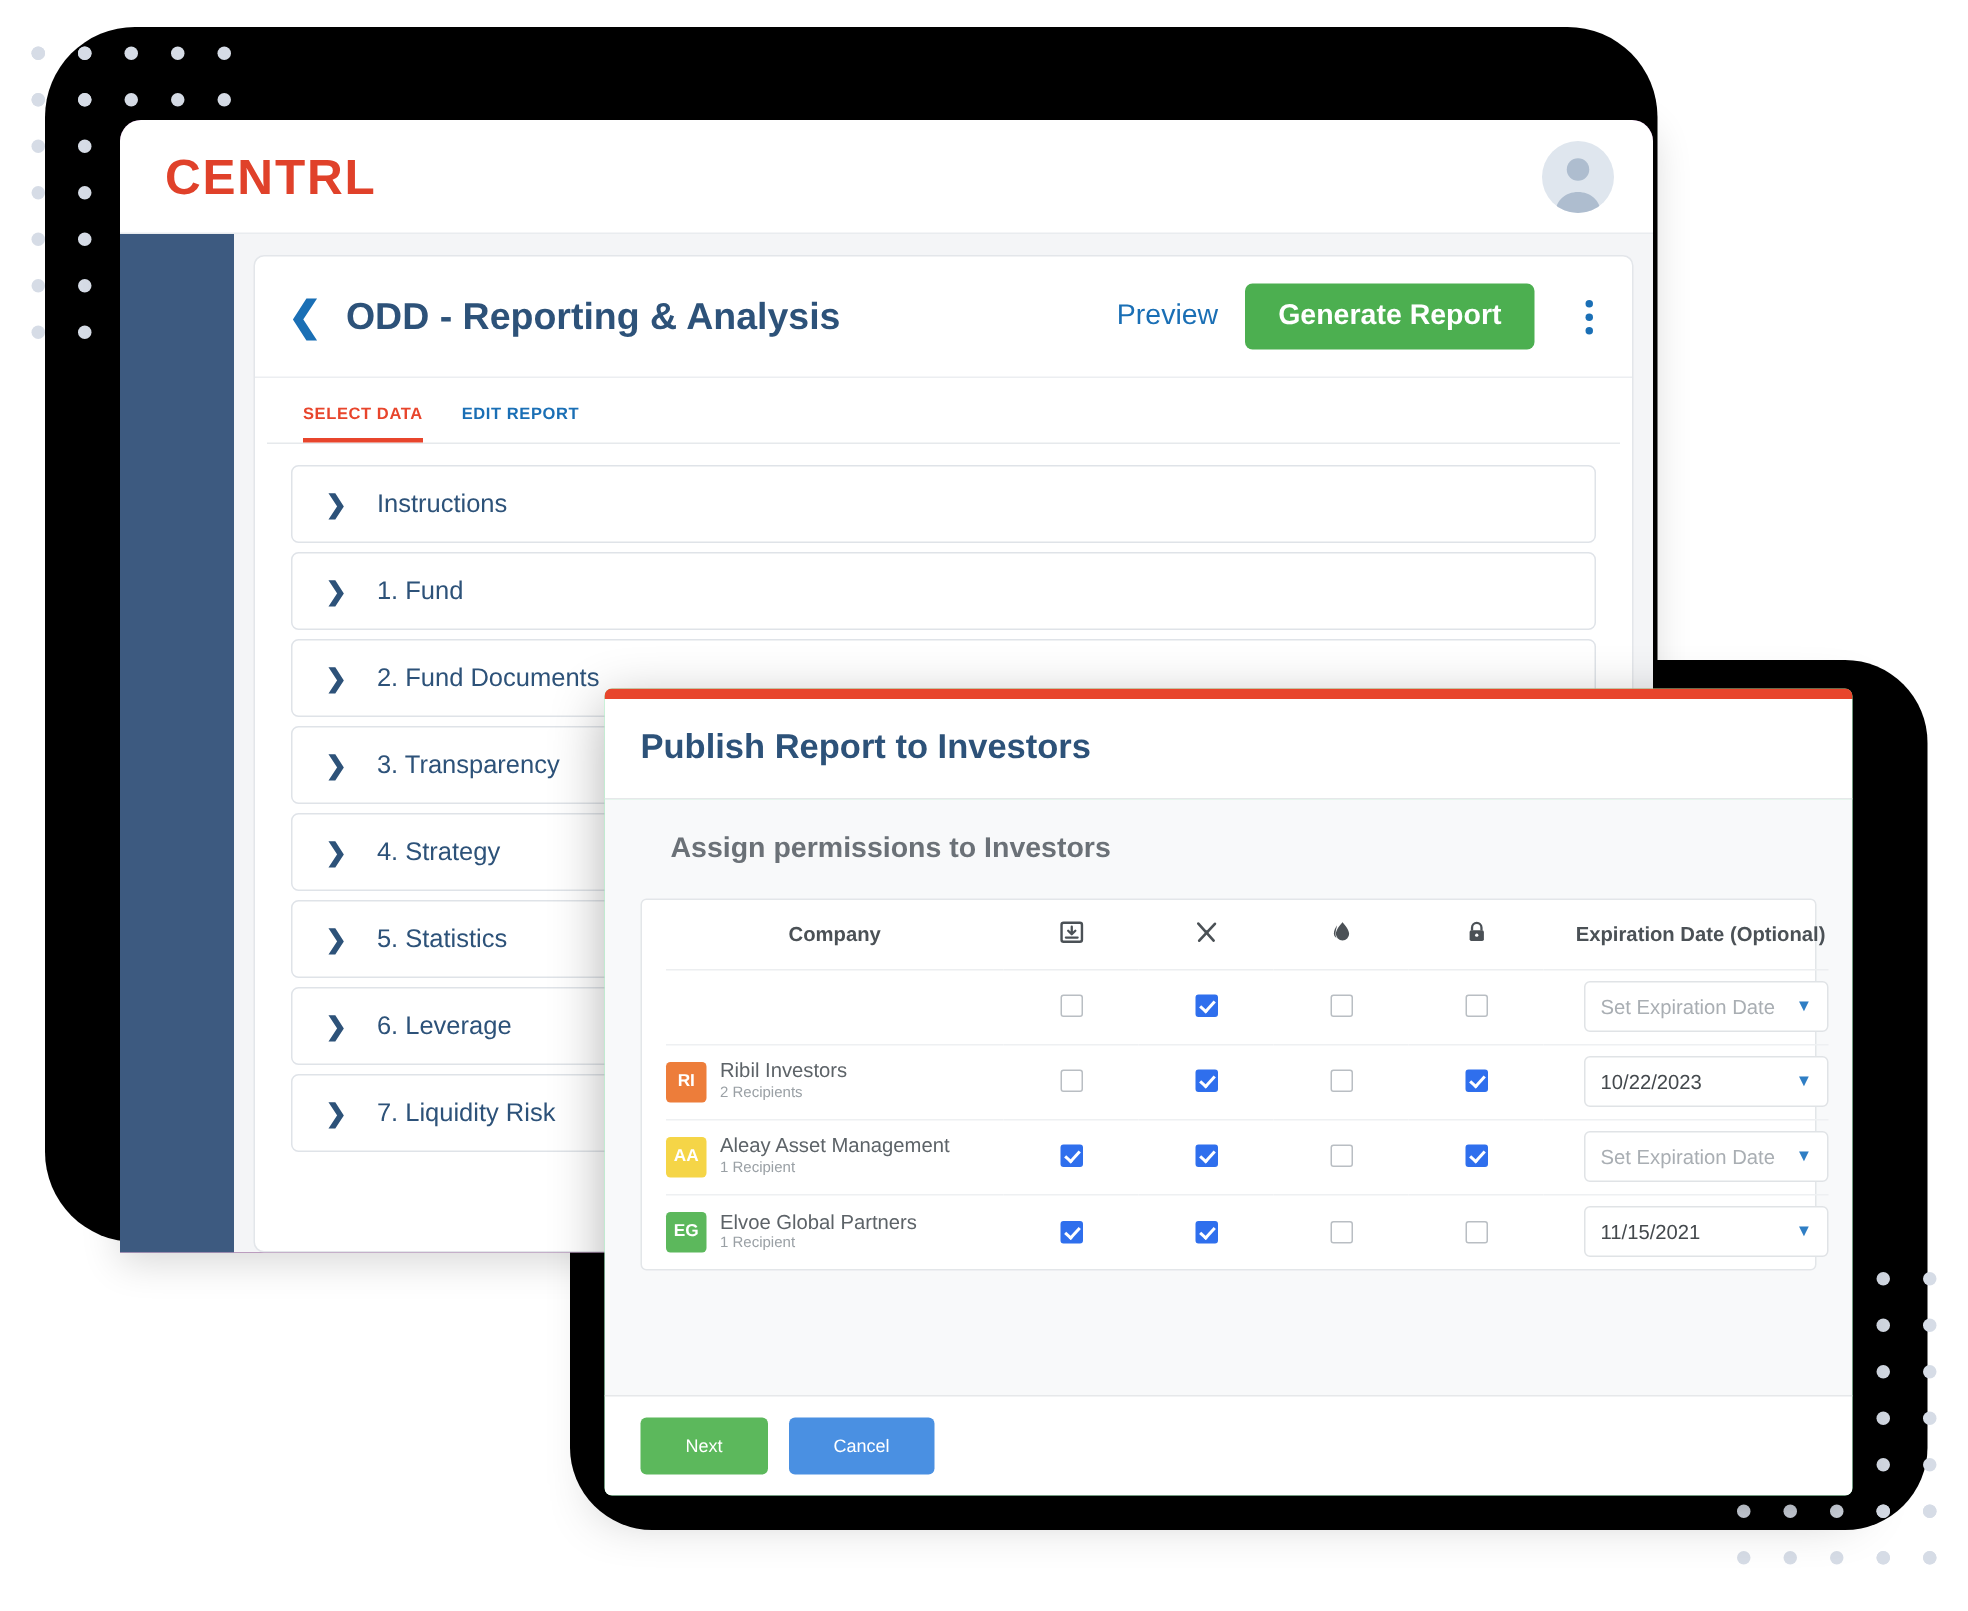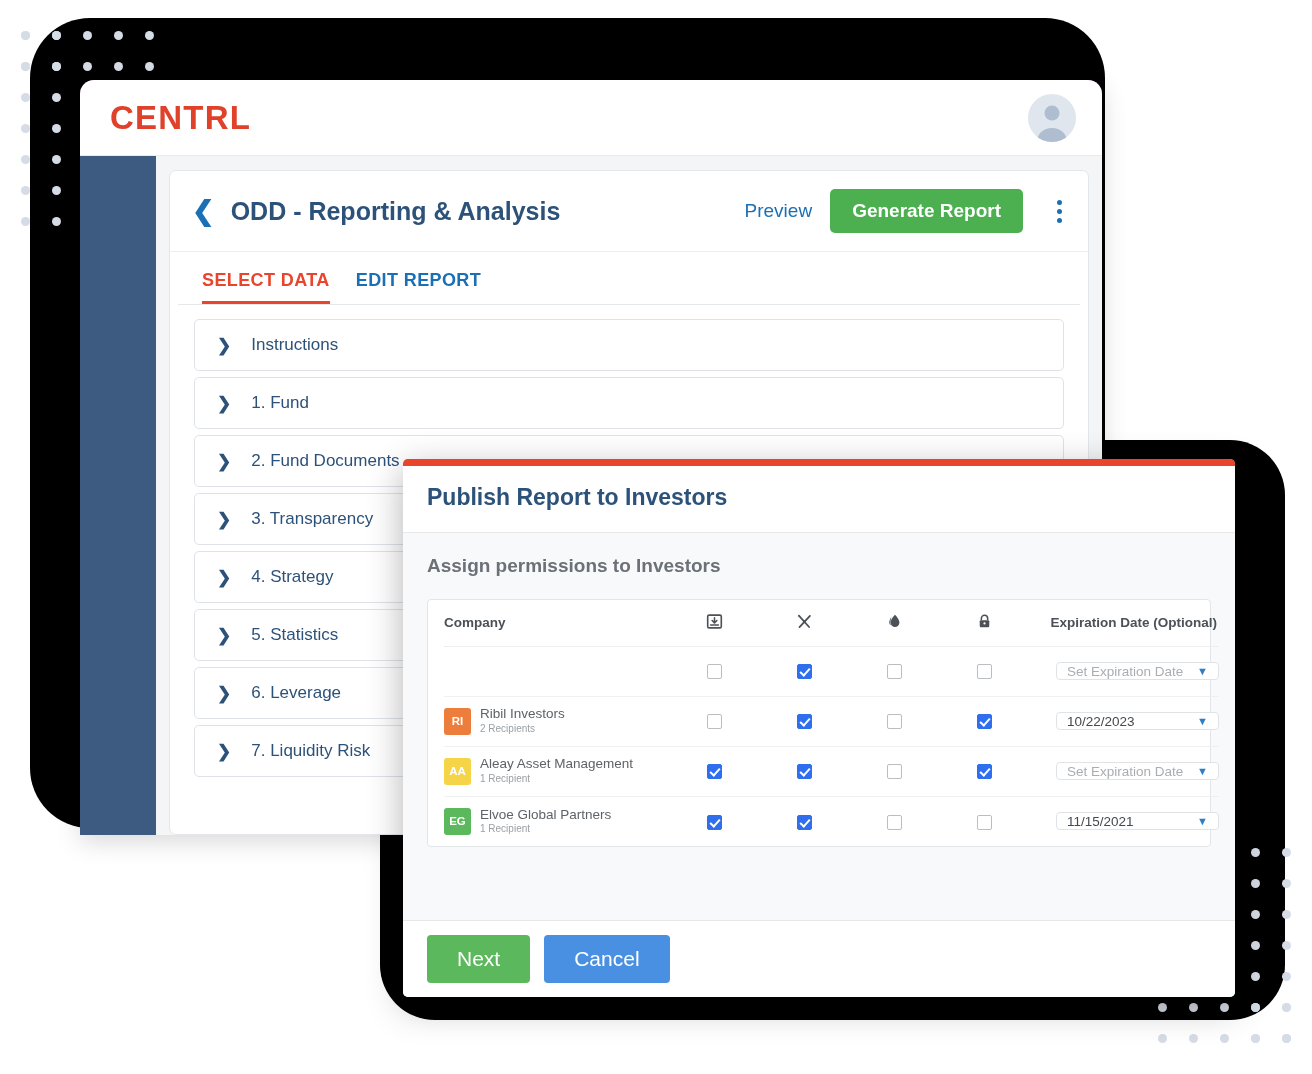--- a/index.html
+++ b/index.html
@@ -188,21 +188,21 @@
   }
 
   .tabs {
     display: flex;
     gap: 26px;
     padding: 18px 24px 0 24px;
     border-bottom: 1px solid #e6e9ec;
     margin: 0 8px;
   }
   .tab {
-    font-size: 18px;
+    font-size: 11px;
     font-weight: 700;
     letter-spacing: .4px;
     color: #1a6fb5;
     padding-bottom: 10px;
     cursor: pointer;
     border-bottom: 3px solid transparent;
   }
   .tab.active {
     color: #e8452c;
     border-bottom-color: #e8452c;
@@ -275,20 +275,21 @@
     flex: 1;
     background: #f8f9fa;
     padding: 22px 24px 0 24px;
     overflow: hidden;
   }
   .assign-title {
     color: #6b7177;
     font-size: 19px;
     font-weight: 700;
     margin-bottom: 22px;
+    margin-left: 20px;
   }
   .table-card {
     background: #ffffff;
     border: 1px solid #e3e6e9;
     border-radius: 4px;
     padding: 0 16px;
   }
   table.perm {
     width: 100%;
     border-collapse: collapse;
@@ -300,21 +301,21 @@
   }
   .col-company { width: 225px; }
   .col-perm { width: 90px; text-align: center; }
   .col-exp { width: 190px; }
   .th-row th {
     height: 46px;
     border-bottom: 1px solid #eceef0;
     font-size: 13.5px;
     font-weight: 700;
     color: #4b5156;
-    text-align: left;
+    text-align: center;
   }
   .th-row th.col-perm { text-align: center; }
   .th-row th.col-exp { text-align: right; padding-right: 2px; }
   .perm-icon { display: inline-block; line-height: 0; }
   .perm-icon svg { display: block; margin: 0 auto; }
 
   .data-row td {
     height: 50px;
     border-bottom: 1px solid #eef0f2;
     margin-top: 28px;
@@ -364,21 +365,21 @@
     top: 1px;
     width: 4px;
     height: 8px;
     border: solid #ffffff;
     border-width: 0 2px 2px 0;
     transform: rotate(42deg);
   }
 
   .date-select {
     width: 163px;
-    height: 18px;
+    height: 34px;
     border: 1px solid #e0e3e6;
     border-radius: 4px;
     background: #ffffff;
     display: flex;
     align-items: center;
     justify-content: space-between;
     padding: 3px 10px;
     font-size: 13.5px;
     cursor: pointer;
     margin-left: auto;
@@ -392,21 +393,21 @@
     background: #ffffff;
     border-top: 1px solid #e6e8ea;
     padding: 14px 24px;
     display: flex;
     gap: 14px;
   }
   .btn {
     border: none;
     border-radius: 4px;
     color: #ffffff;
-    font-size: 21px;
+    font-size: 12px;
     padding: 12px 30px;
     cursor: pointer;
     font-family: "Liberation Sans", sans-serif;
   }
   .btn-next { background: #5cb85c; }
   .btn-cancel { background: #4a90e2; }
 </style>
 </head>
 <body>
 

